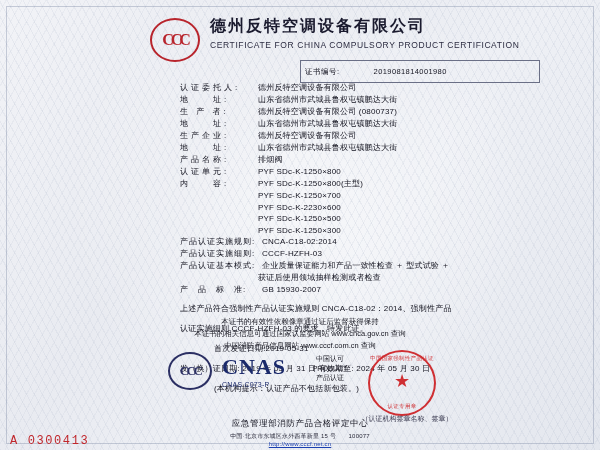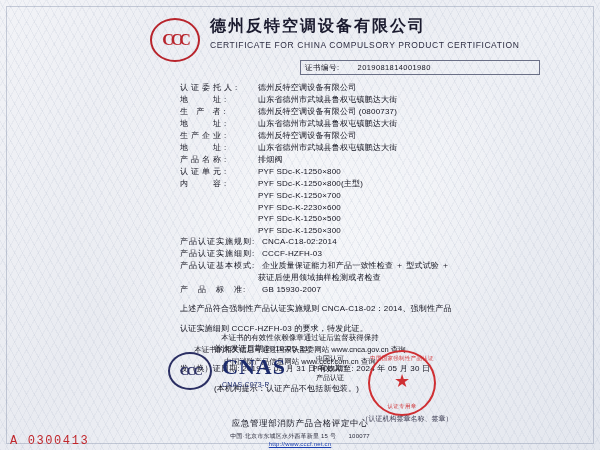--- a/index.html
+++ b/index.html
@@ -44,27 +44,27 @@
     font-family:"Liberation Serif",serif;font-size:16px;color:#1a1a2e;
     letter-spacing:2px;font-weight:bold;
   }
   .title-en{
     position:absolute;left:210px;top:32px;
     font-size:8.5px;color:#2b2b40;letter-spacing:.6px;
   }
 
   
   .certno-box{
-    position:absolute;left:300px;top:60px;width:240px;height:15px;
+    position:absolute;left:300px;top:60px;width:240px;height:23px;
     border:1px solid #6a6f86;
     font-size:7.5px;color:#13131f;
     display:flex;align-items:center;padding-left:4px;box-sizing:border-box;
   }
   .certno-box .lbl{letter-spacing:.5px;}
-  .certno-box .val{margin-left:18px;letter-spacing:.4px;}
+  .certno-box .val{margin-left:34px;letter-spacing:.4px;}
 
   
   .body{position:absolute;left:0;top:82px;width:600px;}
   .row{
     position:relative;display:flex;align-items:flex-end;
     font-size:8px;line-height:11.5px;color:#13131f;
     margin:0 0 .5px 0;padding-left:180px;
   }
   .row .k{
     position:absolute;left:180px;top:0;width:74px;
@@ -81,21 +81,21 @@
 
   .note{
     font-size:8px;line-height:12px;color:#13131f;
     padding-left:180px;letter-spacing:.2px;white-space:nowrap;margin-top:8px;
   }
   .note.center{padding-left:214px;}
 
   
   .foot{
     position:absolute;left:0;top:316px;width:600px;text-align:center;
-    font-size:7.5px;line-height:12px;color:#15151f;margin-top:16px;
+    font-size:7.5px;line-height:12px;color:#15151f;
   }
 
   
   .seals{position:absolute;left:0;top:350px;width:600px;height:62px;}
   .ccc-small{
     position:absolute;left:168px;top:2px;width:40px;height:34px;
     border:2px solid #2b2f63;border-radius:50%;
     display:flex;align-items:center;justify-content:center;
   }
   .ccc-small span{

